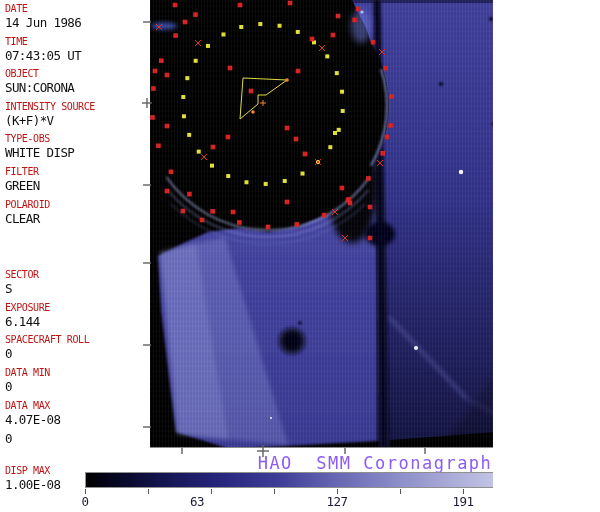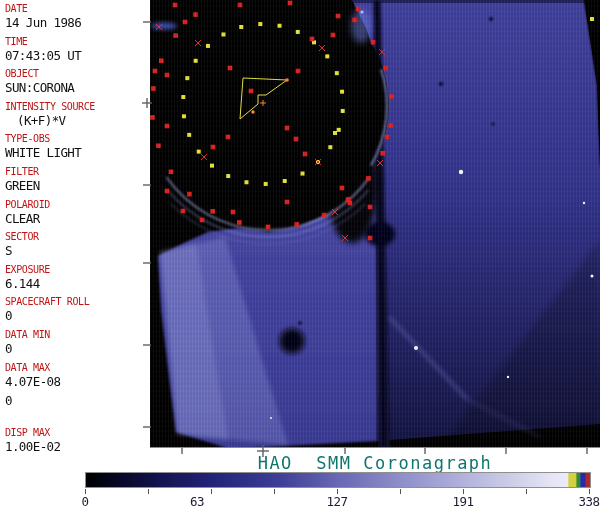--- a/index.html
+++ b/index.html
@@ -1,16 +1,16 @@
 <!DOCTYPE html>
 <html><head>
 <meta charset="utf-8">
 <style>
   html,body{margin:0;padding:0;background:#ffffff;}
-  .app{position:relative;width:600px;height:512px;background:#ffffff;overflow:hidden;
+  .app{position:relative;width:493px;height:512px;background:#ffffff;overflow:hidden;
        font-family:"DejaVu Sans Mono","Liberation Mono",monospace;}
   
   .sidebar{position:absolute;left:5px;top:2px;width:142px;}
   .field{height:32.6px;overflow:visible;}
   .f-label{font-size:10px;line-height:13px;letter-spacing:-0.4px;white-space:nowrap;}
   .f-value{font-size:12.5px;line-height:16px;letter-spacing:-0.6px;white-space:nowrap;}
   
   #scene{position:absolute;left:140px;top:0;width:460px;height:460px;}
   .texture{position:absolute;left:150px;top:0;width:450px;height:447px;pointer-events:none;
     background-image:
@@ -37,36 +37,36 @@
       <div class="field">
         <div class="f-label" style="color: rgb(192, 20, 20);">TIME</div>
         <div class="f-value" style="color: rgb(17, 17, 17);">07:43:05 UT</div>
       </div>
       <div class="field">
         <div class="f-label" style="color: rgb(192, 20, 20);">OBJECT</div>
         <div class="f-value" style="color: rgb(17, 17, 17);">SUN:CORONA</div>
       </div>
       <div class="field">
         <div class="f-label" style="color: rgb(192, 20, 20);">INTENSITY SOURCE</div>
-        <div class="f-value" style="color: rgb(17, 17, 17); margin-left: 12px;">(K+F)*V</div>
+        <div class="f-value" style="color: rgb(17, 17, 17);">(K+F)*V</div>
       </div>
       <div class="field">
         <div class="f-label" style="color: rgb(192, 20, 20);">TYPE-OBS</div>
-        <div class="f-value" style="color: rgb(17, 17, 17);">WHITE LIGHT</div>
+        <div class="f-value" style="color: rgb(17, 17, 17);">WHITE DISP</div>
       </div>
       <div class="field">
         <div class="f-label" style="color: rgb(192, 20, 20);">FILTER</div>
         <div class="f-value" style="color: rgb(17, 17, 17);">GREEN</div>
       </div>
       <div class="field">
         <div class="f-label" style="color: rgb(192, 20, 20);">POLAROID</div>
         <div class="f-value" style="color: rgb(17, 17, 17);">CLEAR</div>
       </div>
       <div class="field">
-        <div class="f-label" style="color: rgb(192, 20, 20);">SECTOR</div>
+        <div class="f-label" style="color: rgb(192, 20, 20); margin-top: 38px;">SECTOR</div>
         <div class="f-value" style="color: rgb(17, 17, 17);">S</div>
       </div>
       <div class="field">
         <div class="f-label" style="color: rgb(192, 20, 20);">EXPOSURE</div>
         <div class="f-value" style="color: rgb(17, 17, 17);">6.144</div>
       </div>
       <div class="field">
         <div class="f-label" style="color: rgb(192, 20, 20);">SPACECRAFT ROLL</div>
         <div class="f-value" style="color: rgb(17, 17, 17);">0</div>
       </div>
@@ -76,21 +76,21 @@
       </div>
       <div class="field">
         <div class="f-label" style="color: rgb(192, 20, 20);">DATA MAX</div>
         <div class="f-value" style="color: rgb(17, 17, 17);">4.07E-08</div>
       </div>
       <div class="field">
         <div class="f-value" style="color: rgb(17, 17, 17);">0</div>
       </div>
       <div class="field">
         <div class="f-label" style="color: rgb(192, 20, 20);">DISP MAX</div>
-        <div class="f-value" style="color: rgb(17, 17, 17);">1.00E-02</div>
+        <div class="f-value" style="color: rgb(17, 17, 17);">1.00E-08</div>
       </div>
     </div>
 
   <svg id="scene" viewBox="140 0 460 460">
       <defs>
         <clipPath id="clipF">
           <rect x="150" y="0" width="450" height="447"></rect>
         </clipPath>
         <filter id="b1" x="-40%" y="-40%" width="180%" height="180%">
           <feGaussianBlur stdDeviation="1"></feGaussianBlur>
@@ -262,21 +262,21 @@
         <line x1="345" y1="448" x2="345" y2="454" stroke="#606060" stroke-width="1.4"></line>
         <line x1="425" y1="448" x2="425" y2="454" stroke="#606060" stroke-width="1.4"></line>
         <line x1="506" y1="448" x2="506" y2="454" stroke="#606060" stroke-width="1.4"></line>
         <line x1="587" y1="448" x2="587" y2="454" stroke="#606060" stroke-width="1.4"></line>
         <line x1="257" y1="451" x2="269" y2="451" stroke="#606060" stroke-width="1.4"></line>
         <line x1="263" y1="445" x2="263" y2="457" stroke="#606060" stroke-width="1.4"></line>
       </g>
     </svg>
   <div class="texture"></div>
 
-  <div class="title" style="color: #0f766e;">HAO  SMM Coronagraph</div>
+  <div class="title" style="color: #8b5cf6;">HAO  SMM Coronagraph</div>
   <div class="cbar">
     <div class="cb-bar" id="cb-bar" style="background: linear-gradient(90deg, rgb(0, 0, 0) 0%, rgb(5, 5, 30) 5%, rgb(20, 20, 80) 15%, rgb(35, 35, 120) 25%, rgb(61, 61, 150) 38%, rgb(104, 104, 180) 50%, rgb(144, 144, 203) 63%, rgb(178, 178, 220) 75%, rgb(207, 207, 233) 85%, rgb(233, 233, 246) 94%, rgb(236, 236, 248) 95.6%, rgb(210, 210, 64) 95.8%, rgb(210, 210, 64) 97.2%, rgb(47, 138, 58) 97.4%, rgb(47, 138, 58) 98%, rgb(40, 40, 176) 98.2%, rgb(40, 40, 176) 99%, rgb(176, 40, 40) 99.2%, rgb(176, 40, 40) 100%);"></div>
     <div id="cb-axis">
         <div class="cb-tick" style="left: 62.5px;"></div>
         <div class="cb-tick" style="left: 188.5px;"></div>
         <div class="cb-tick" style="left: 314.5px;"></div>
         <div class="cb-tick" style="left: 440.5px;"></div>
         <div class="cb-tick" style="left: -0.5px;"></div>
         <span class="cb-label" style="left: 0px; color: rgb(28, 28, 56);">0</span>
         <div class="cb-tick" style="left: 125.5px;"></div>

